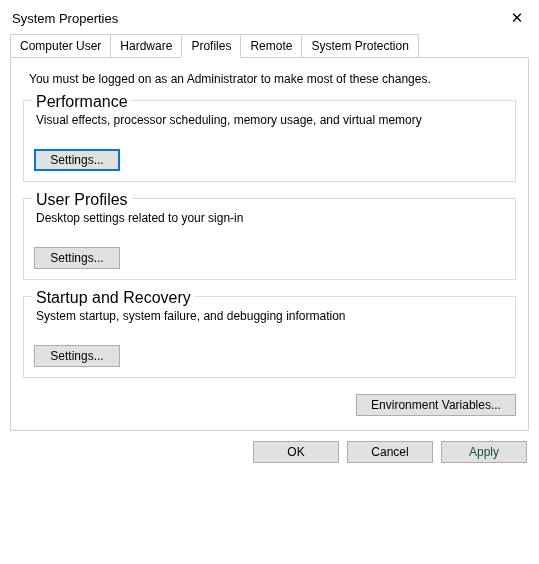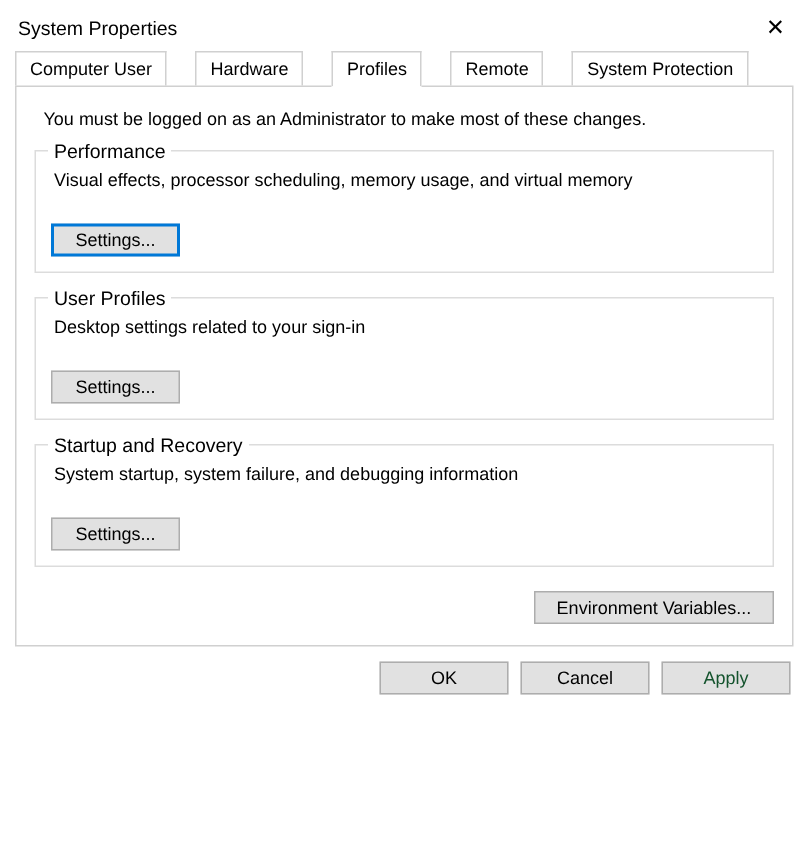--- a/index.html
+++ b/index.html
@@ -1,15 +1,15 @@
 <!DOCTYPE html>
 <html><head>
 <meta charset="utf-8">
 <style>
-  * { box-sizing: border-box; gap: 20px; }
+  * { box-sizing: border-box; }
   body {
     margin: 0;
     font-family: "Segoe UI", Tahoma, sans-serif;
     font-size: 12px;
     color: #000;
     background: #fff;
     width: 539px;
     height: 564px;
   }
   .titlebar {
@@ -61,21 +61,21 @@
     margin: 0 0 16px 0;
     padding: 10px 10px 10px 10px;
     position: relative;
   }
   .groupbox-legend {
     position: absolute;
     top: -8px;
     left: 8px;
     background: #fff;
     padding: 0 4px;
-    font-size: 13px;
+    font-size: 16px;
   }
   .group-desc {
     margin: 2px 0 22px 2px;
   }
   .btn-row {
     display: flex;
     justify-content: flex-start;
   }
   .btn {
     min-width: 86px;

